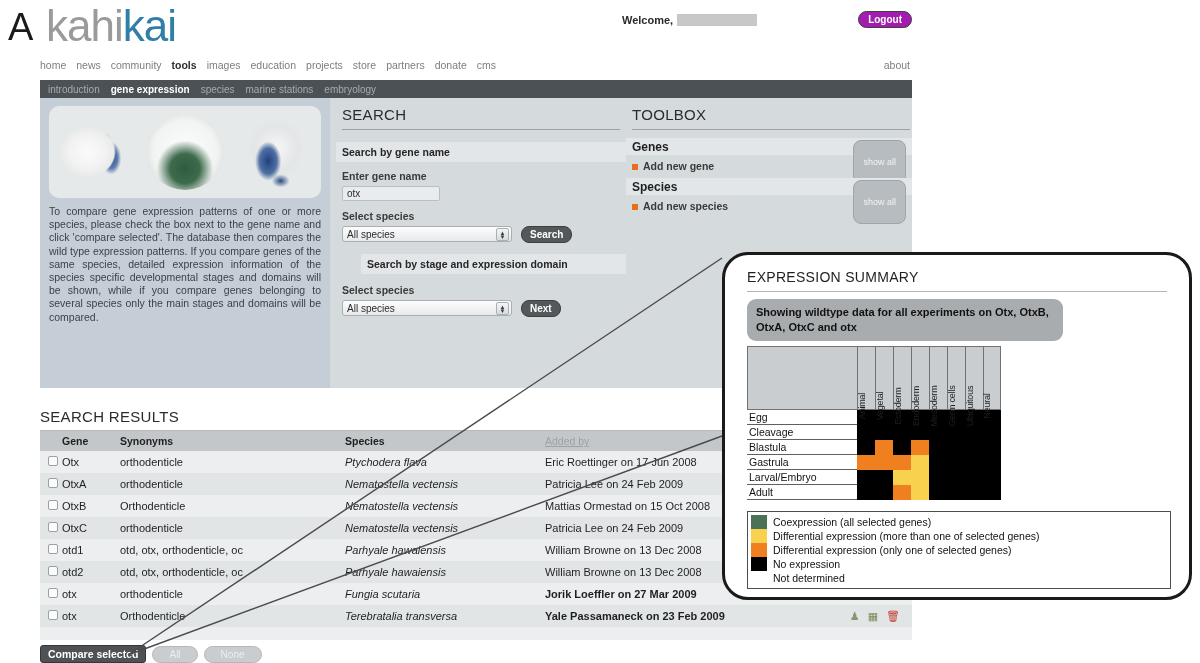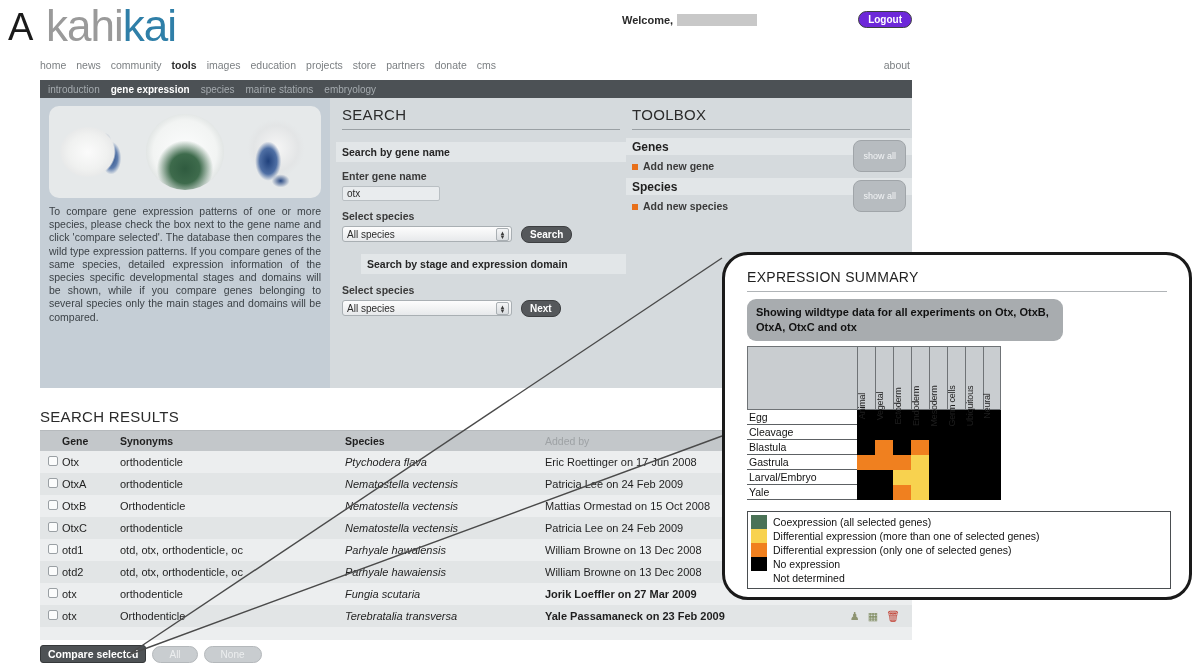--- a/index.html
+++ b/index.html
@@ -38,21 +38,21 @@
     position:absolute; left:622px; top:6px; width:290px; height:28px;
     display:flex; align-items:center;
   }
   .welcome-text { font-size:11px; color:#2a2a2a; font-weight:bold; }
   .welcome-redact {
     display:inline-block; width:80px; height:12px;
     background:#c8c8c8; margin-left:4px; vertical-align:middle;
   }
   .logout-btn {
     position:absolute; right:0; top:5px;
-    background:#6d28d9; color:#ffffff; font-size:10px; font-weight:bold;
+    background:#a21caf; color:#ffffff; font-size:10px; font-weight:bold;
     padding:2px 9px; border-radius:9px; border:1px solid #3d3f41;
     cursor:pointer;
   }
 
   
   .nav-main {
     position:absolute; left:40px; top:59px; width:870px; height:16px;
     font-size:10.5px; color:#777b7e;
   }
   .nav-main a {
@@ -154,21 +154,21 @@
     align-items:center; justify-content:center; line-height:4px;
     font-size:6px; color:#3a3a3a;
   }
   .pill-btn {
     position:absolute; background:#55585b; color:#fff;
     font-size:10px; font-weight:bold; padding:2px 8px;
     border-radius:8px; border:1px solid #3d3f41; cursor:pointer;
   }
   .showall-btn {
     position:absolute; right:6px; background:#b7bcc0; color:#f2f4f5;
-    font-size:9px; padding:10px 9px; border-radius:8px;
+    font-size:9px; padding:16px 9px; border-radius:8px;
     border:1px solid #a0a5a9; cursor:pointer;
   }
   .tb-head {
     position:absolute; left:6px; font-size:12px; font-weight:bold; color:#1f1f1f;
   }
   .tb-link { position:absolute; left:6px; font-size:10.5px; color:#3a3a3a; font-weight:bold; }
   .bullet-sq {
     display:inline-block; width:6px; height:6px; background:#e8701a;
     margin-right:5px; vertical-align:middle;
   }
@@ -181,21 +181,21 @@
   }
   .results-box {
     position:absolute; left:40px; top:430px; width:872px; height:210px;
     background:#eceeef; border-top:1px solid #b6babd;
   }
   .rtable { width:100%; border-collapse:collapse; font-size:11px; }
   .rtable th {
     background:#c3c7ca; color:#1f1f1f; font-size:10.5px; font-weight:bold;
     text-align:left; padding:4px 0 4px 0; height:19px;
   }
-  .rtable th.muted { color:#9ea2a5; font-weight:normal; }
+  .rtable th.muted { color:#9ea2a5; font-weight:normal;text-decoration:underline; }
   .rtable td { padding:3px 0; height:22px; color:#1f1f1f; font-size:11px; }
   .rtable tr.alt { background:#e2e5e6; }
   .c-check { width:22px; padding-left:8px !important; }
   .c-gene  { width:58px; }
   .c-syn   { width:225px; }
   .c-spec  { width:200px; }
   .c-added { width:300px; }
   .c-act   { width:67px; }
   .cbx {
     width:10px; height:10px; border:1px solid #9aa0a4; background:#fbfcfc;
@@ -585,21 +585,21 @@
             <div class="mx-cell" style="background: rgb(0, 0, 0);"></div>
             <div class="mx-cell" style="background: rgb(248, 210, 79);"></div>
             <div class="mx-cell" style="background: rgb(248, 210, 79);"></div>
             <div class="mx-cell" style="background: rgb(0, 0, 0);"></div>
             <div class="mx-cell" style="background: rgb(0, 0, 0);"></div>
             <div class="mx-cell" style="background: rgb(0, 0, 0);"></div>
             <div class="mx-cell" style="background: rgb(0, 0, 0);"></div>
           </div>
         </div>
         <div class="mx-row">
-          <div class="label">Yale</div>
+          <div class="label">Adult</div>
           <div class="mx-strip">
             <div class="mx-cell" style="background: rgb(0, 0, 0);"></div>
             <div class="mx-cell" style="background: rgb(0, 0, 0);"></div>
             <div class="mx-cell" style="background: rgb(240, 128, 31);"></div>
             <div class="mx-cell" style="background: rgb(248, 210, 79);"></div>
             <div class="mx-cell" style="background: rgb(0, 0, 0);"></div>
             <div class="mx-cell" style="background: rgb(0, 0, 0);"></div>
             <div class="mx-cell" style="background: rgb(0, 0, 0);"></div>
             <div class="mx-cell" style="background: rgb(0, 0, 0);"></div>
           </div>

